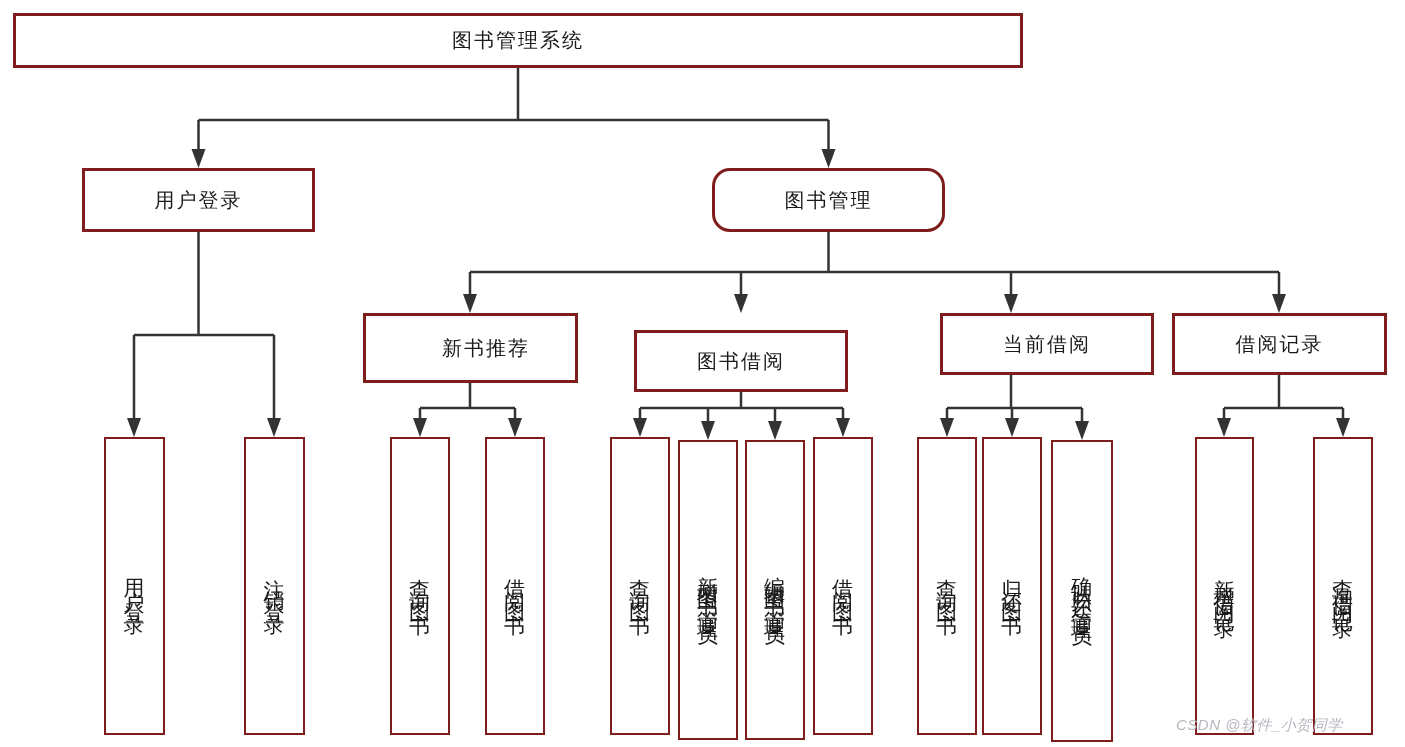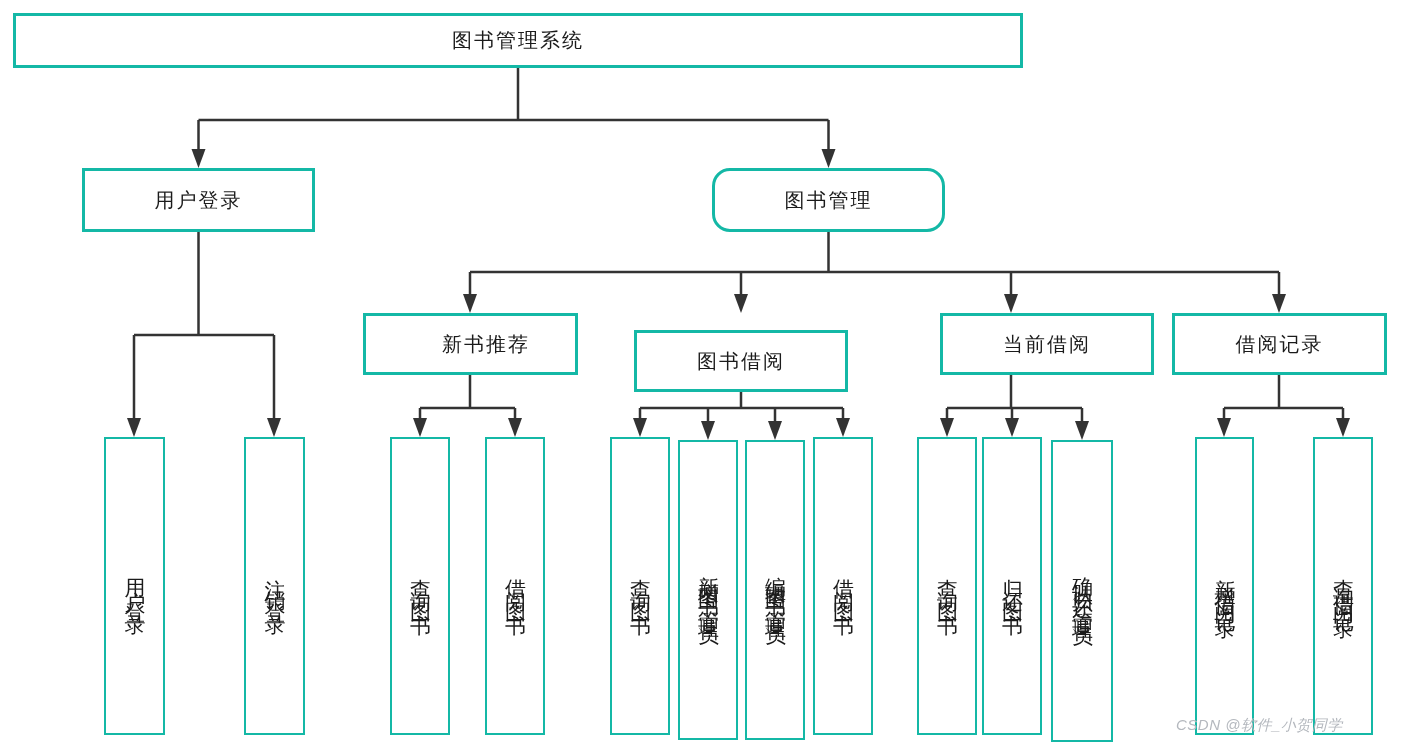--- a/index.html
+++ b/index.html
@@ -14,28 +14,27 @@
   .wires {
     position: absolute;
     left: 0; top: 0;
     width: 1405px; height: 747px;
     z-index: 1;
   }
   .box {
     position: absolute;
     box-sizing: border-box;
     background: #ffffff;
-    border: 3px solid #14b8a6;
+    border: 3px solid #7f1d1d;
     display: flex;
     align-items: center;
     justify-content: center;
     color: #1b1b1b;
     z-index: 2;
     text-align: center;
-    font-family: Liberation Serif, serif;
   }
   .box.h {
     font-size: 20px;
     letter-spacing: 2px;
   }
   .box.v {
     border-width: 2px;
     font-size: 21px;
     writing-mode: vertical-rl;
     text-orientation: mixed;
@@ -91,21 +90,21 @@
       <polygon points="1217,418 1231,418 1224,437"></polygon>
       <polygon points="1336,418 1350,418 1343,437"></polygon>
     </g>
   </svg>
 
   <div class="box h" style="left:13px; top:13px; width:1010px; height:55px;">图书管理系统</div>
 
   <div class="box h" style="left:82px; top:168px; width:233px; height:64px;">用户登录</div>
   <div class="box h" style="left:712px; top:168px; width:233px; height:64px;border-radius:18px;">图书管理</div>
 
-  <div class="box h" style="left:363px; top:313px; width:215px; height:62px;padding-left:31px;">新书推荐</div>
+  <div class="box h" style="left:363px; top:313px; width:215px; height:70px;padding-left:31px;">新书推荐</div>
   <div class="box h" style="left:634px; top:330px; width:214px; height:62px;">图书借阅</div>
   <div class="box h" style="left:940px; top:313px; width:214px; height:62px;">当前借阅</div>
   <div class="box h" style="left:1172px; top:313px; width:215px; height:62px;">借阅记录</div>
 
   <div class="box v ls-lg" style="left:104px; top:437px; width:61px; height:298px;">用户登录</div>
   <div class="box v ls-lg" style="left:244px; top:437px; width:61px; height:298px;">注销登录</div>
 
   <div class="box v ls-lg" style="left:390px; top:437px; width:60px; height:298px;">查询图书</div>
   <div class="box v ls-lg" style="left:485px; top:437px; width:60px; height:298px;">借阅图书</div>
 

